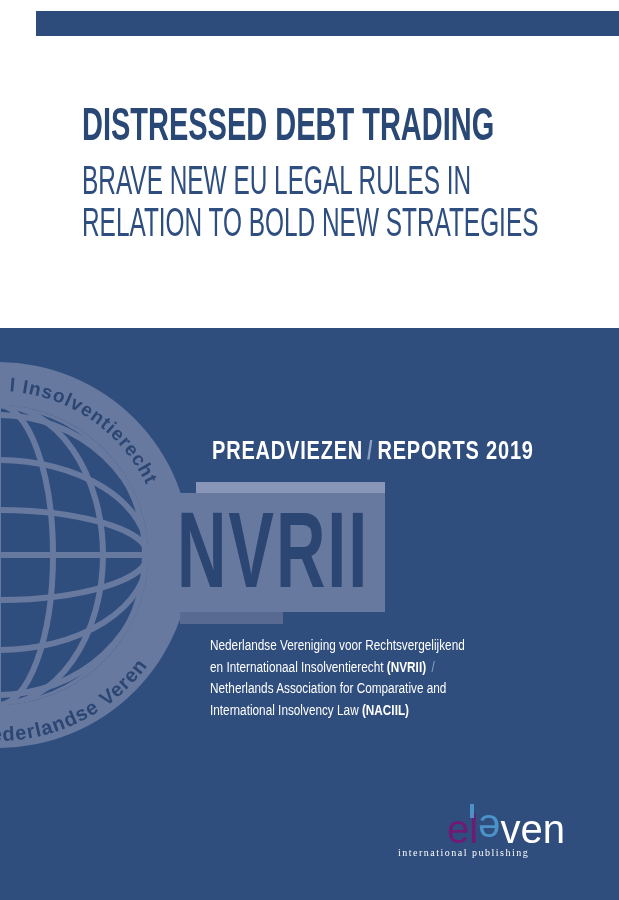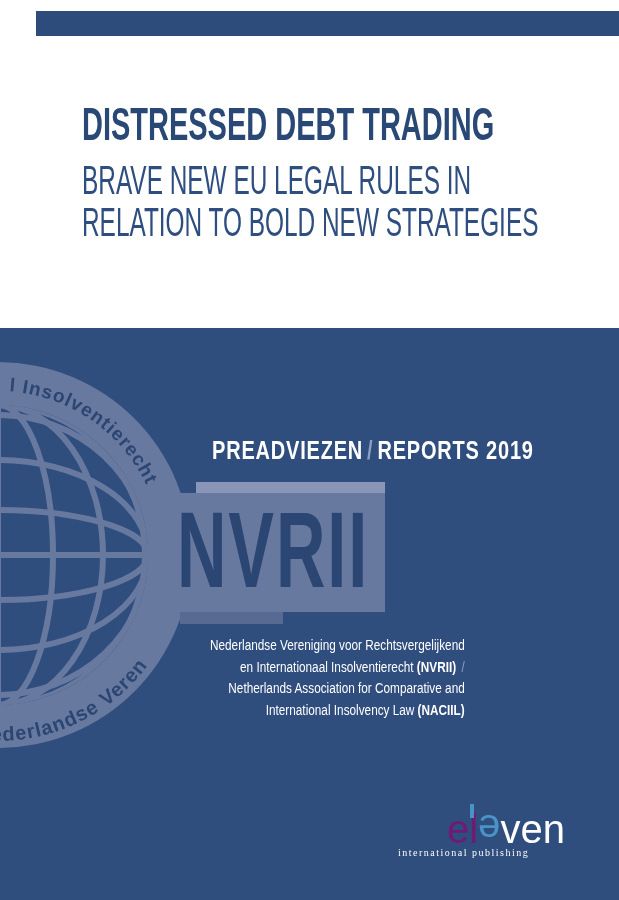--- a/index.html
+++ b/index.html
@@ -1,18 +1,18 @@
 <!DOCTYPE html>
 <html><head>
 <meta charset="utf-8">
 <style>
   html,body{margin:0;padding:0;background:#e8e8e8;}
   #page{
     position:relative;width:619px;height:900px;background:#ffffff;
-    overflow:hidden;font-family:"Liberation Sans",sans-serif;margin:0 auto;text-align:right;
+    overflow:hidden;font-family:"Liberation Sans",sans-serif;margin:0 auto;
   }
   
   .topbar{position:absolute;left:36px;top:11px;width:583px;height:25px;background:#2e4c7b;}
 
   
   .title-line{position:absolute;left:82px;white-space:nowrap;transform-origin:left top;line-height:1;}
   .t1{top:101px;font-size:46px;font-weight:bold;color:#294875;transform:scaleX(0.63);}
   .t2{top:160px;font-size:40px;font-weight:400;color:#2e4e80;transform:scaleX(0.61);}
   .t3{top:202px;font-size:40px;font-weight:400;color:#2e4e80;transform:scaleX(0.61);}
 

